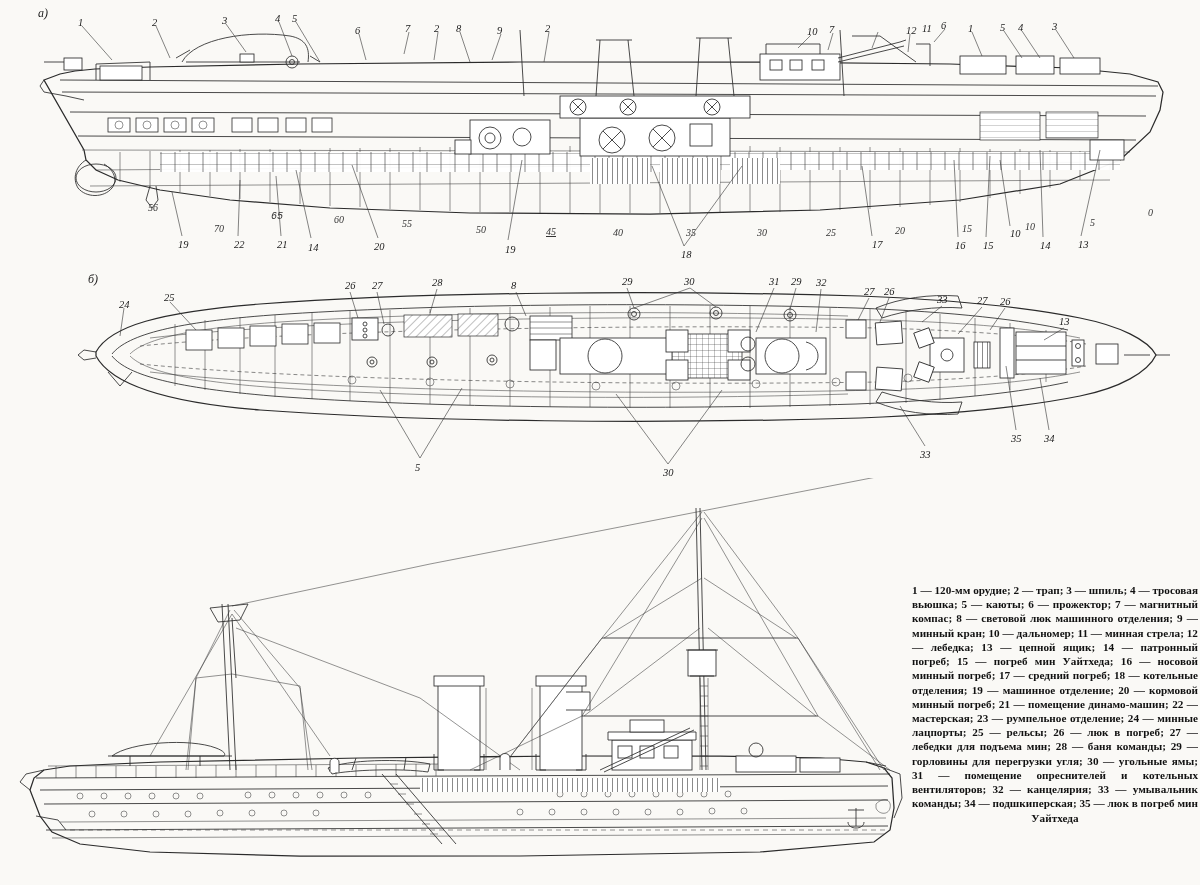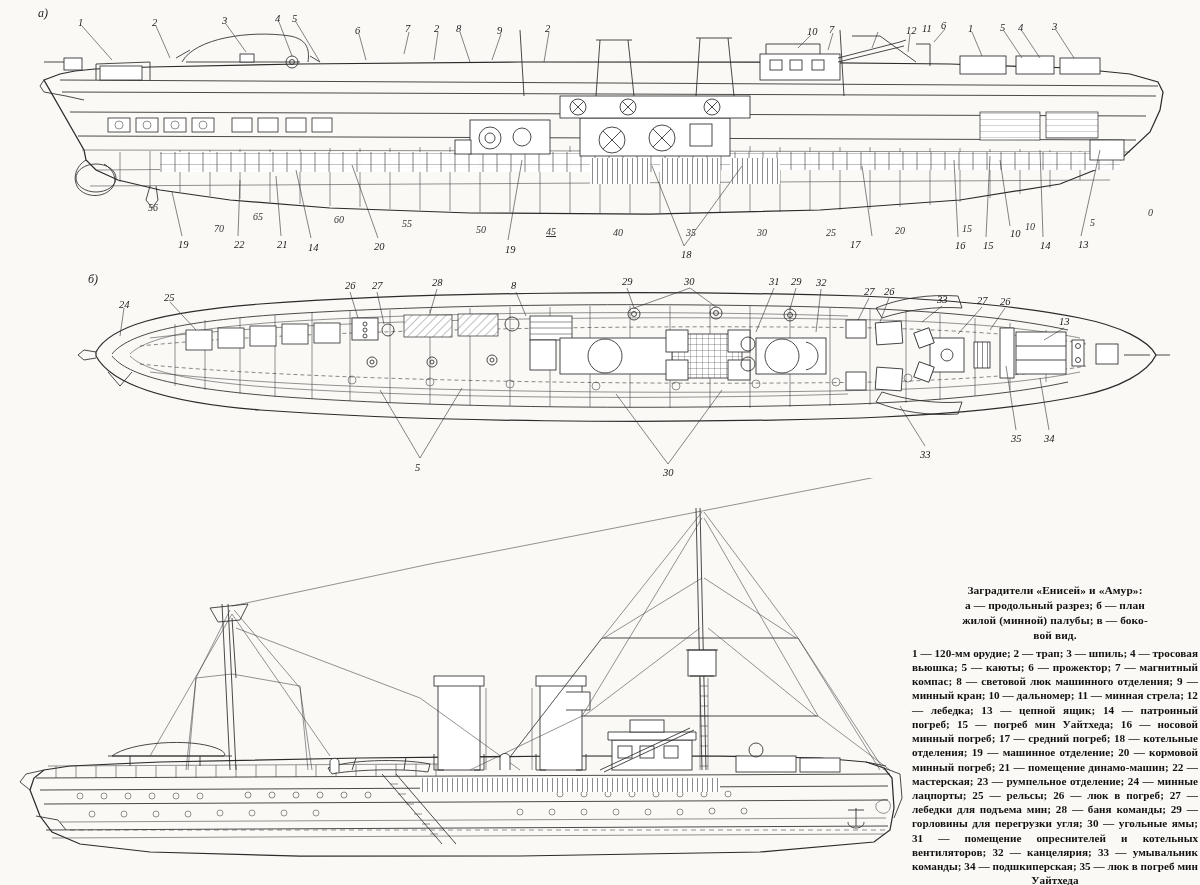--- a/index.html
+++ b/index.html
@@ -648,29 +648,29 @@
       <div class="leader" style="left: 1000px; top: 23px;">5</div>
       <div class="leader" style="left: 1018px; top: 23px;">4</div>
       <div class="leader" style="left: 1052px; top: 22px;">3</div>
       <div class="leader" style="left: 178px; top: 240px;">19</div>
       <div class="leader" style="left: 234px; top: 240px;">22</div>
       <div class="leader" style="left: 277px; top: 240px;">21</div>
       <div class="leader" style="left: 308px; top: 243px;">14</div>
       <div class="leader" style="left: 374px; top: 242px;">20</div>
       <div class="leader" style="left: 505px; top: 245px;">19</div>
       <div class="leader" style="left: 681px; top: 250px;">18</div>
-      <div class="leader" style="left: 850px; top: 240px;">17</div>
+      <div class="leader" style="left: 872px; top: 240px;">17</div>
       <div class="leader" style="left: 955px; top: 241px;">16</div>
       <div class="leader" style="left: 983px; top: 241px;">15</div>
       <div class="leader" style="left: 1040px; top: 241px;">14</div>
       <div class="leader" style="left: 1078px; top: 240px;">13</div>
       <div class="leader" style="left: 1010px; top: 229px;">10</div>
       <div class="frameno" style="left: 148px; top: 203px;">56</div>
       <div class="frameno" style="left: 214px; top: 208px; margin-top: 16px;">70</div>
-      <div class="frameno" style="left: 253px; top: 212px;">65</div>
+      <div class="frameno" style="left: 271px; top: 212px; font-family: Liberation Mono, monospace;">65</div>
       <div class="frameno" style="left: 334px; top: 215px;">60</div>
       <div class="frameno" style="left: 402px; top: 219px;">55</div>
       <div class="frameno" style="left: 476px; top: 225px;">50</div>
       <div class="frameno" style="left: 546px; top: 227px; text-decoration: underline;">45</div>
       <div class="frameno" style="left: 613px; top: 228px;">40</div>
       <div class="frameno" style="left: 686px; top: 228px;">35</div>
       <div class="frameno" style="left: 757px; top: 228px;">30</div>
       <div class="frameno" style="left: 826px; top: 228px;">25</div>
       <div class="frameno" style="left: 895px; top: 226px;">20</div>
       <div class="frameno" style="left: 962px; top: 224px;">15</div>
@@ -695,22 +695,16 @@
       <div class="leader" style="left: 1000px; top: 297px;">26</div>
       <div class="leader" style="left: 1059px; top: 317px;">13</div>
       <div class="leader" style="left: 415px; top: 463px;">5</div>
       <div class="leader" style="left: 663px; top: 468px;">30</div>
       <div class="leader" style="left: 920px; top: 450px;">33</div>
       <div class="leader" style="left: 1011px; top: 434px;">35</div>
       <div class="leader" style="left: 1044px; top: 434px;">34</div>
     </div>
 
   <div id="caption">
-    <div class="title">
-      <span>Заградители  «Енисей»  и  «Амур»:</span><br>
-      <span>а — продольный  разрез;   б — план</span><br>
-      <span>жилой  (минной)  палубы;   в — боко-</span><br>
-      <span>вой вид.</span>
-    </div>
     <div class="legend">1 — 120-мм орудие; 2 — трап; 3 — шпиль; 4 — тросовая вьюшка; 5 — каюты; 6 — прожектор; 7 — магнитный компас; 8 — световой люк машинного отделения; 9 — минный кран; 10 — дальномер; 11 — минная стрела; 12 — лебедка; 13 — цепной ящик; 14 — патронный погреб; 15 — погреб мин Уайтхеда; 16 — носовой минный погреб; 17 — средний погреб; 18 — котельные отделения; 19 — машинное отделение; 20 — кормовой минный погреб; 21 — помещение динамо-машин; 22 — мастерская; 23 — румпельное отделение; 24 — минные лацпорты; 25 — рельсы; 26 — люк в погреб; 27 — лебедки для подъема мин; 28 — баня команды; 29 — горловины для перегрузки угля; 30 — угольные ямы; 31 — помещение опреснителей и котельных вентиляторов; 32 — канцелярия; 33 — умывальник команды; 34 — подшкиперская; 35 — люк в погреб мин Уайтхеда</div>
   </div>
 
 </div>
 
 </body></html>

